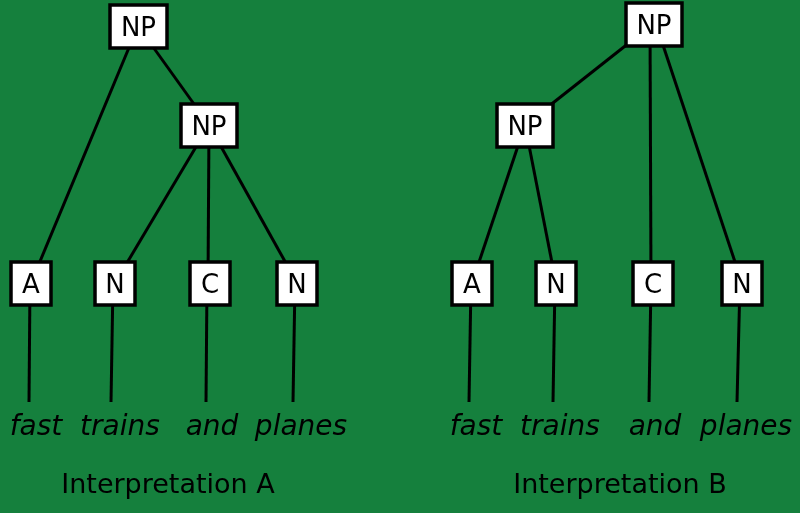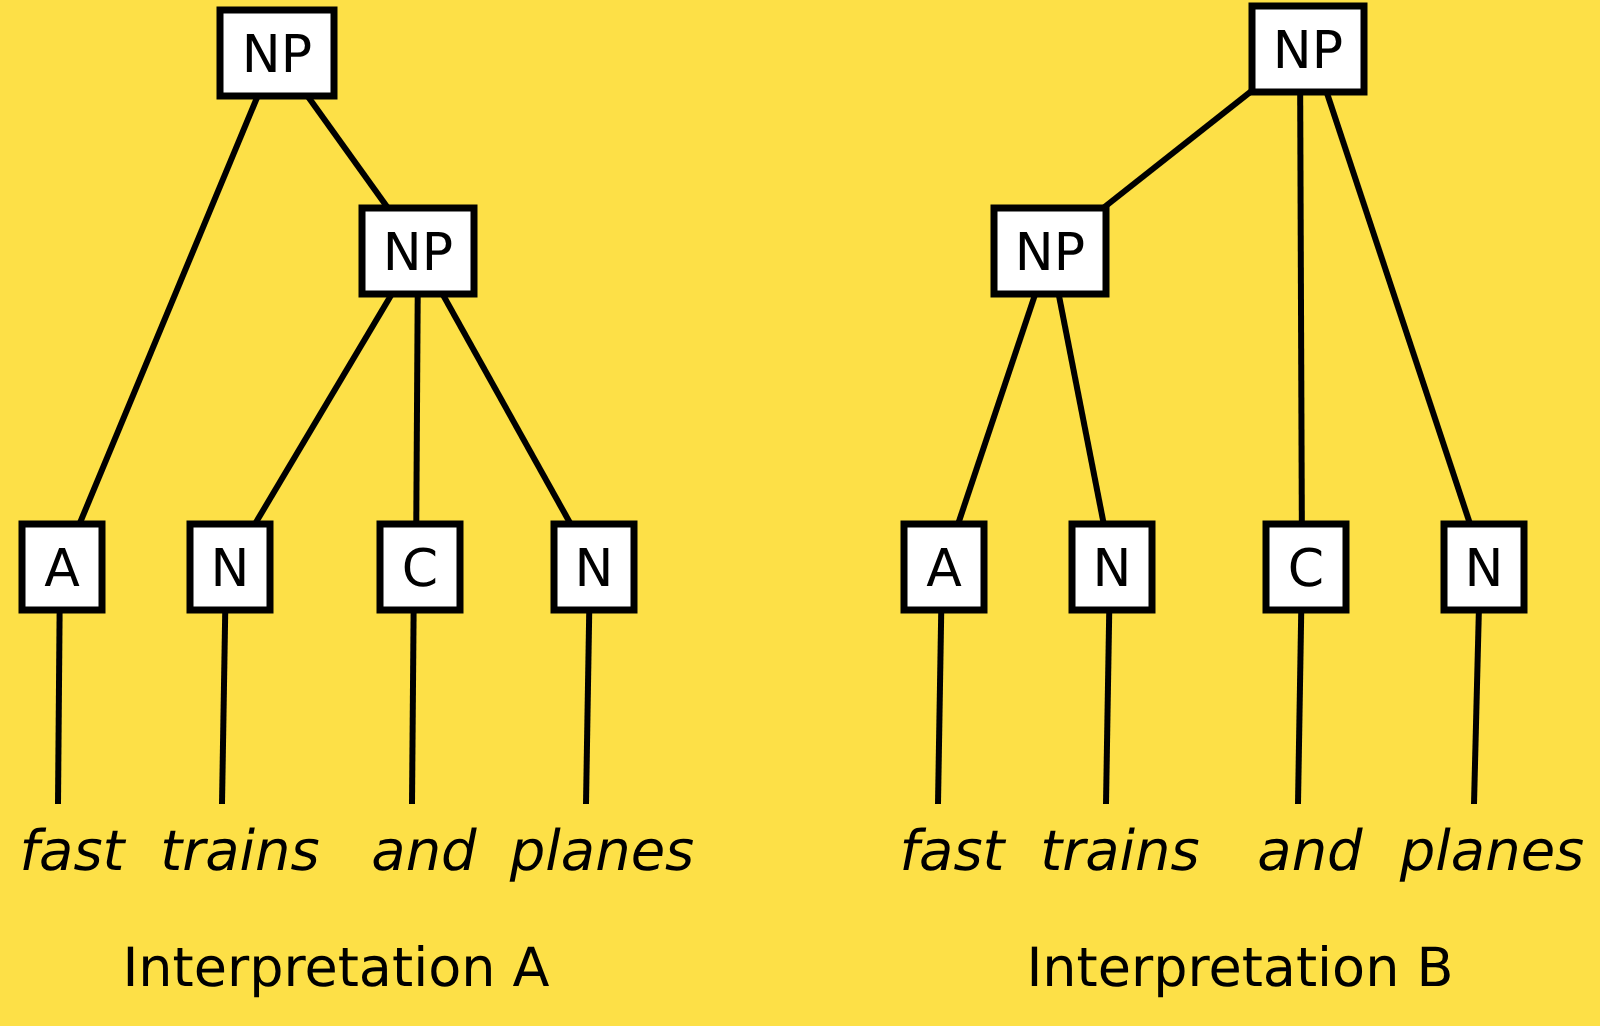--- a/index.html
+++ b/index.html
@@ -4,21 +4,21 @@
 <style>
   html, body {
     margin: 0;
     padding: 0;
     background: #ffffff;
   }
   .canvas {
     position: relative;
     width: 800px;
     height: 513px;
-    background: #fde047;
+    background: #15803d;
     overflow: hidden;
   }
   svg {
     display: block;
   }
   .edge {
     stroke: #000000;
     stroke-width: 3;
     stroke-linecap: butt;
   }

